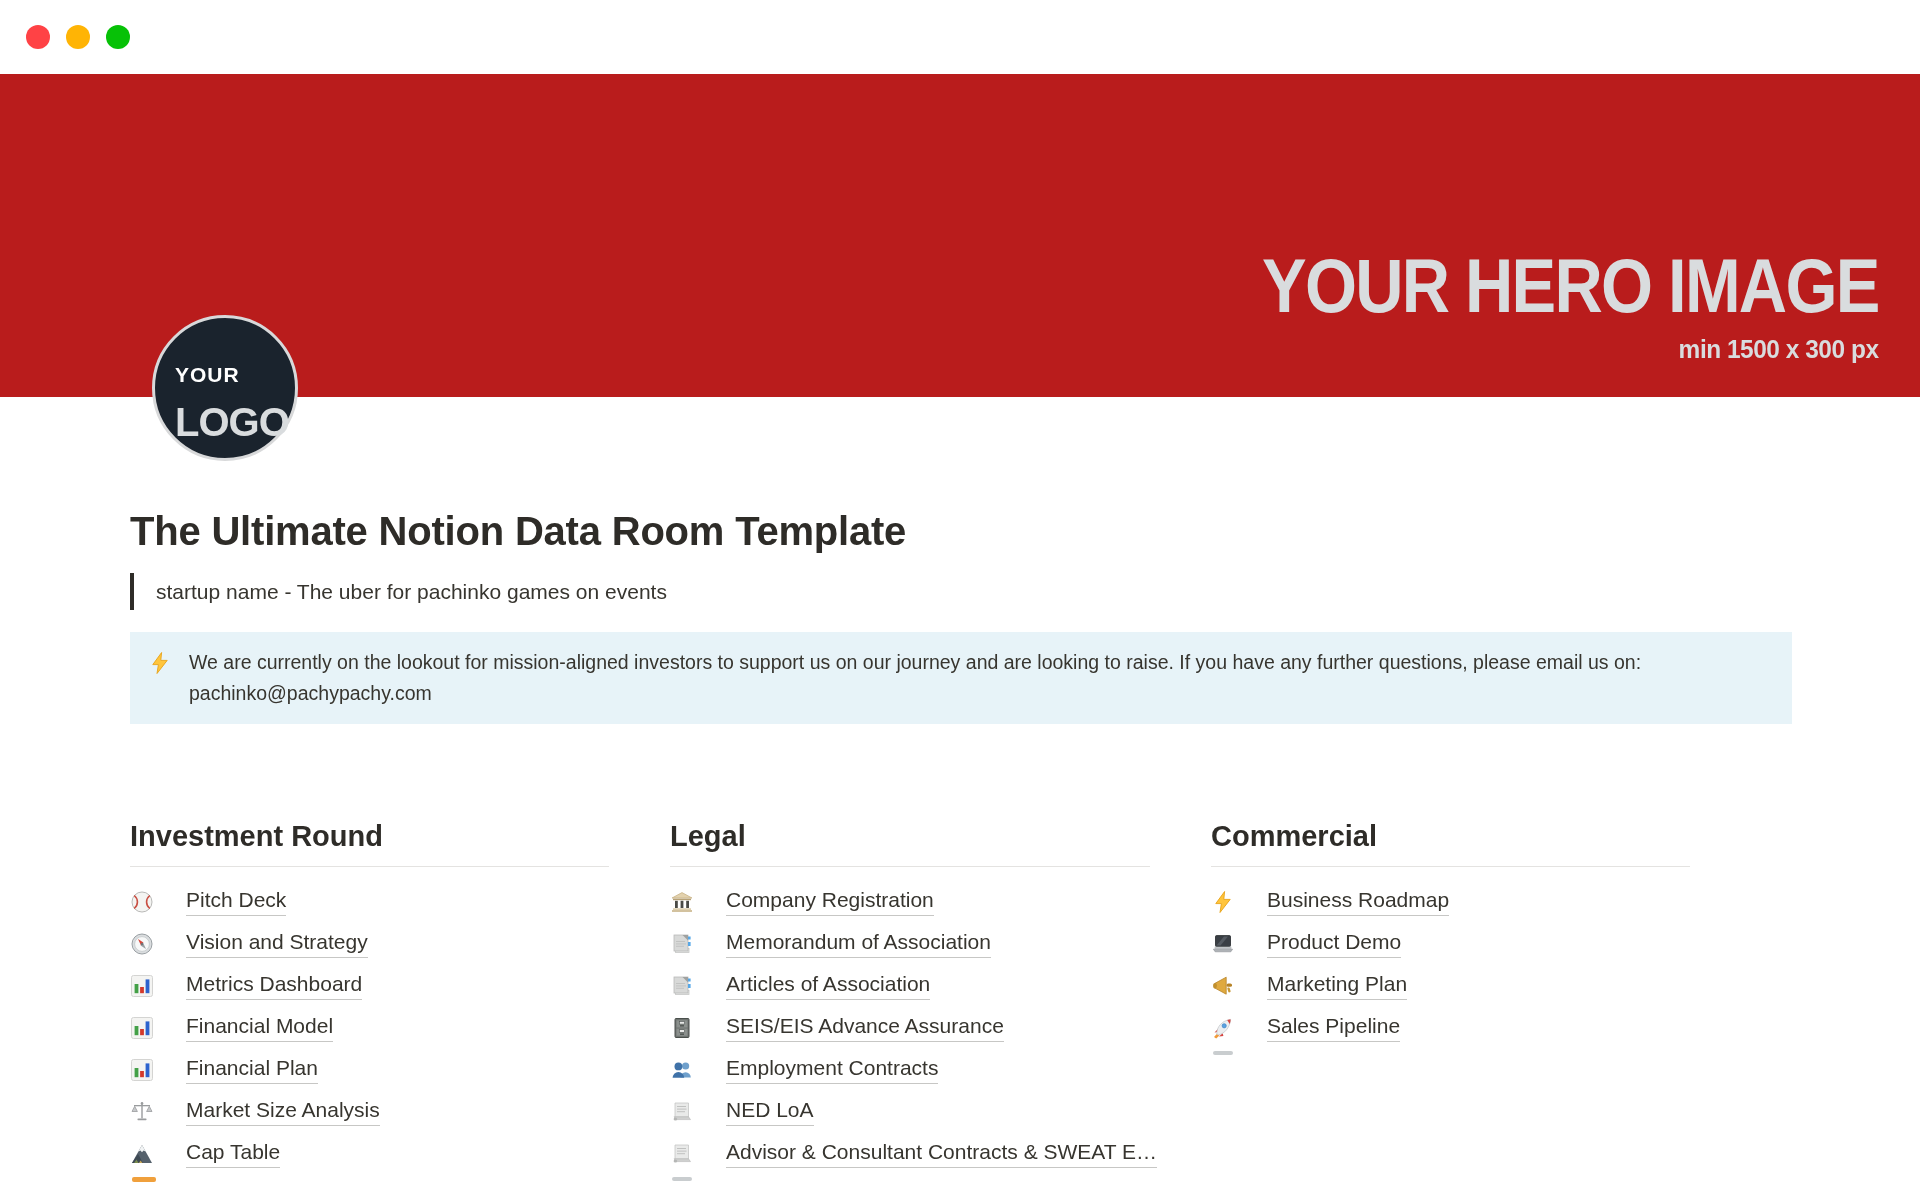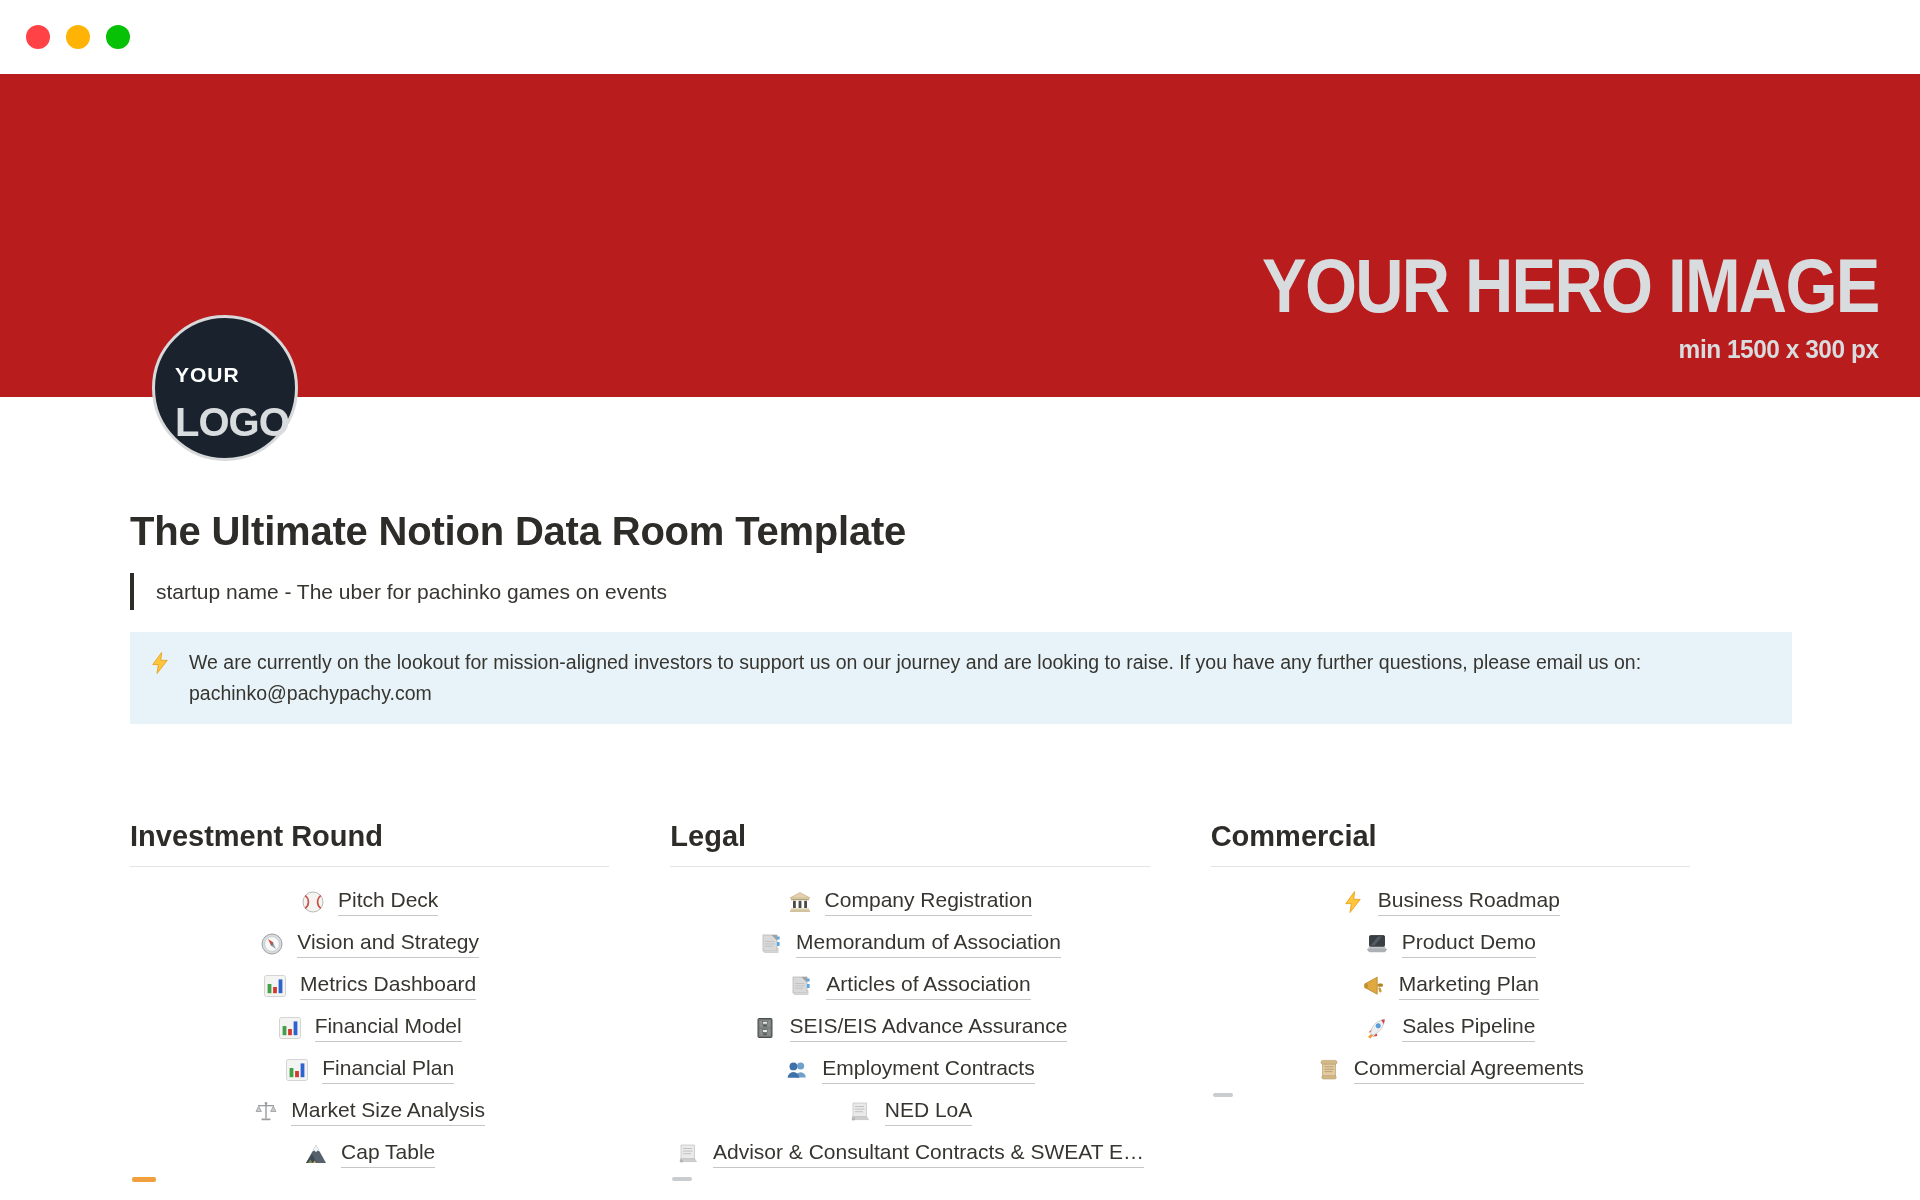--- a/index.html
+++ b/index.html
@@ -49,21 +49,21 @@
   .callout-icon { width:24px; height:24px; flex:none; margin-top:4px; }
   .callout-text { font-size:19.5px; line-height:31px; color:#37352F; }
   .callout-email { display:block; }
 
   
   .columns { display:flex; gap:61px; margin-top:96px; width:1560px; }
   .col { width:480px; }
   .col-title { font-size:29px; font-weight:700; color:#2E2C28; line-height:1.15; }
   .col-divider { border-bottom:1px solid #E4E3E1; margin-top:12px; }
   .items { margin-top:14px; }
-  .item { height:42px; display:flex; align-items:center; gap:13px; cursor:pointer;justify-content:center; }
+  .item { height:42px; display:flex; align-items:center; gap:32px; cursor:pointer; }
   .icon { width:24px; height:24px; flex:none; }
   .item-label {
     font-size:21px; font-weight:500; color:#37352F; white-space:nowrap;
     border-bottom:1px solid rgba(55,53,47,.28); padding-bottom:3px; line-height:1.15;
   }
   .peek { margin:2px 0 0 2px; border-radius:2px; height:5px; }
   .peek.orange { width:24px; background:#F0A03C; }
   .peek.gray   { width:20px; height:4px; background:#C9CDCF; }
 </style>
 </head>
@@ -356,24 +356,18 @@
               <use href="#i-megaphone"></use>
             </svg>
           <span class="item-label">Marketing Plan</span>
         </div>
         <div class="item">
           <svg class="icon">
               <use href="#i-rocket"></use>
             </svg>
           <span class="item-label">Sales Pipeline</span>
         </div>
-        <div class="item">
-          <svg class="icon">
-              <use href="#i-scroll-tan"></use>
-            </svg>
-          <span class="item-label">Commercial Agreements</span>
-        </div>
         <div class="peek gray"></div>
       </div>
     </div>
 
   </div>
 </div>
 
 </body></html>

